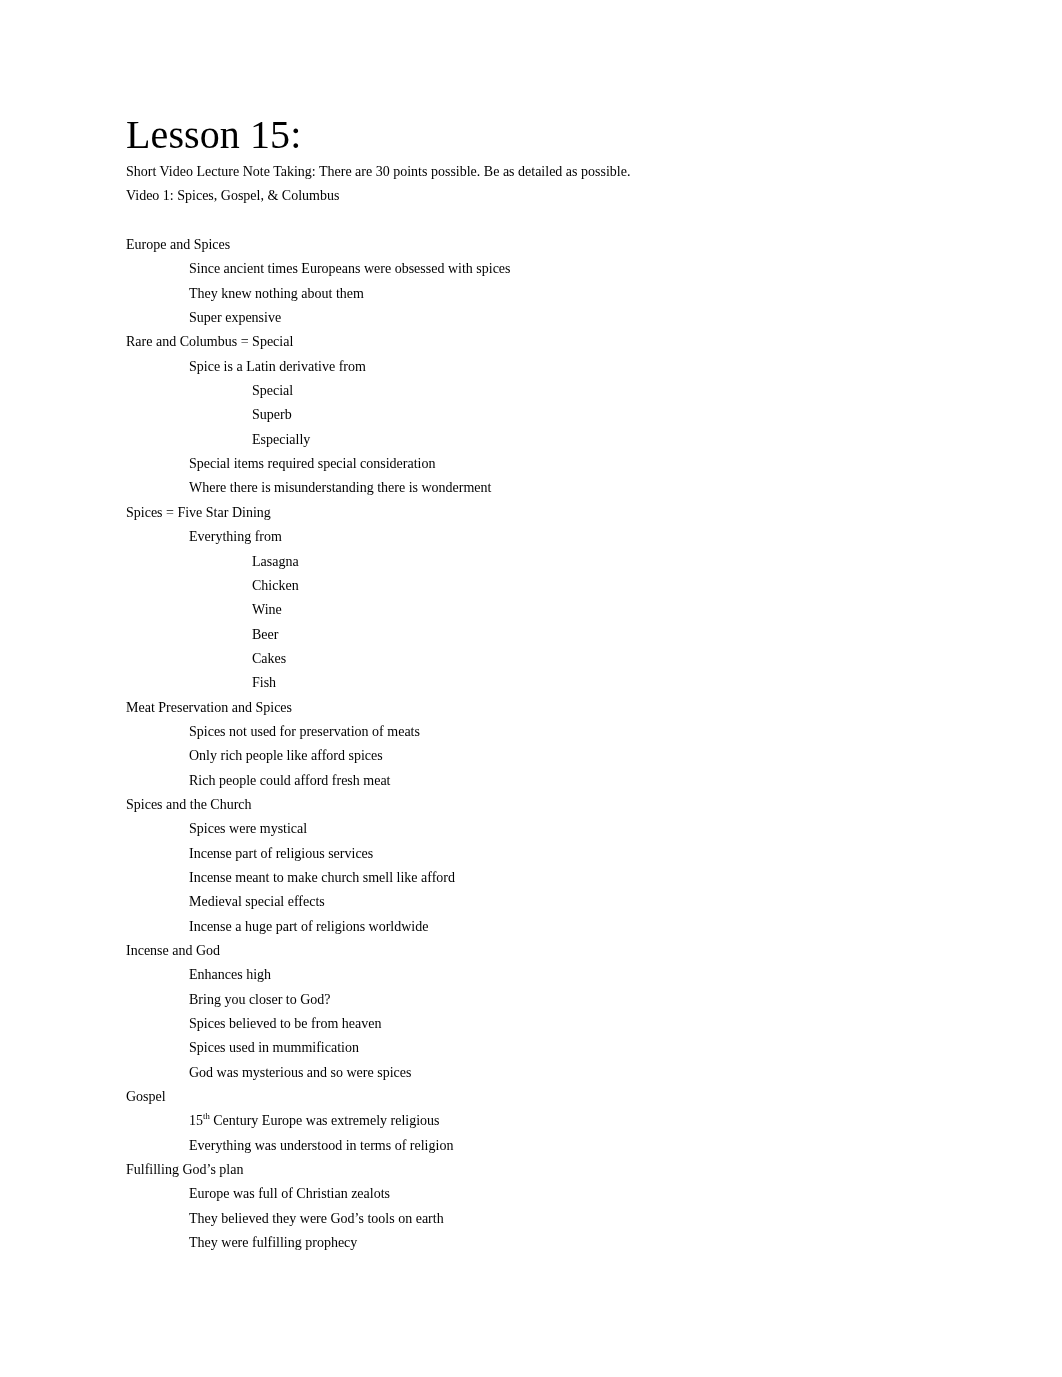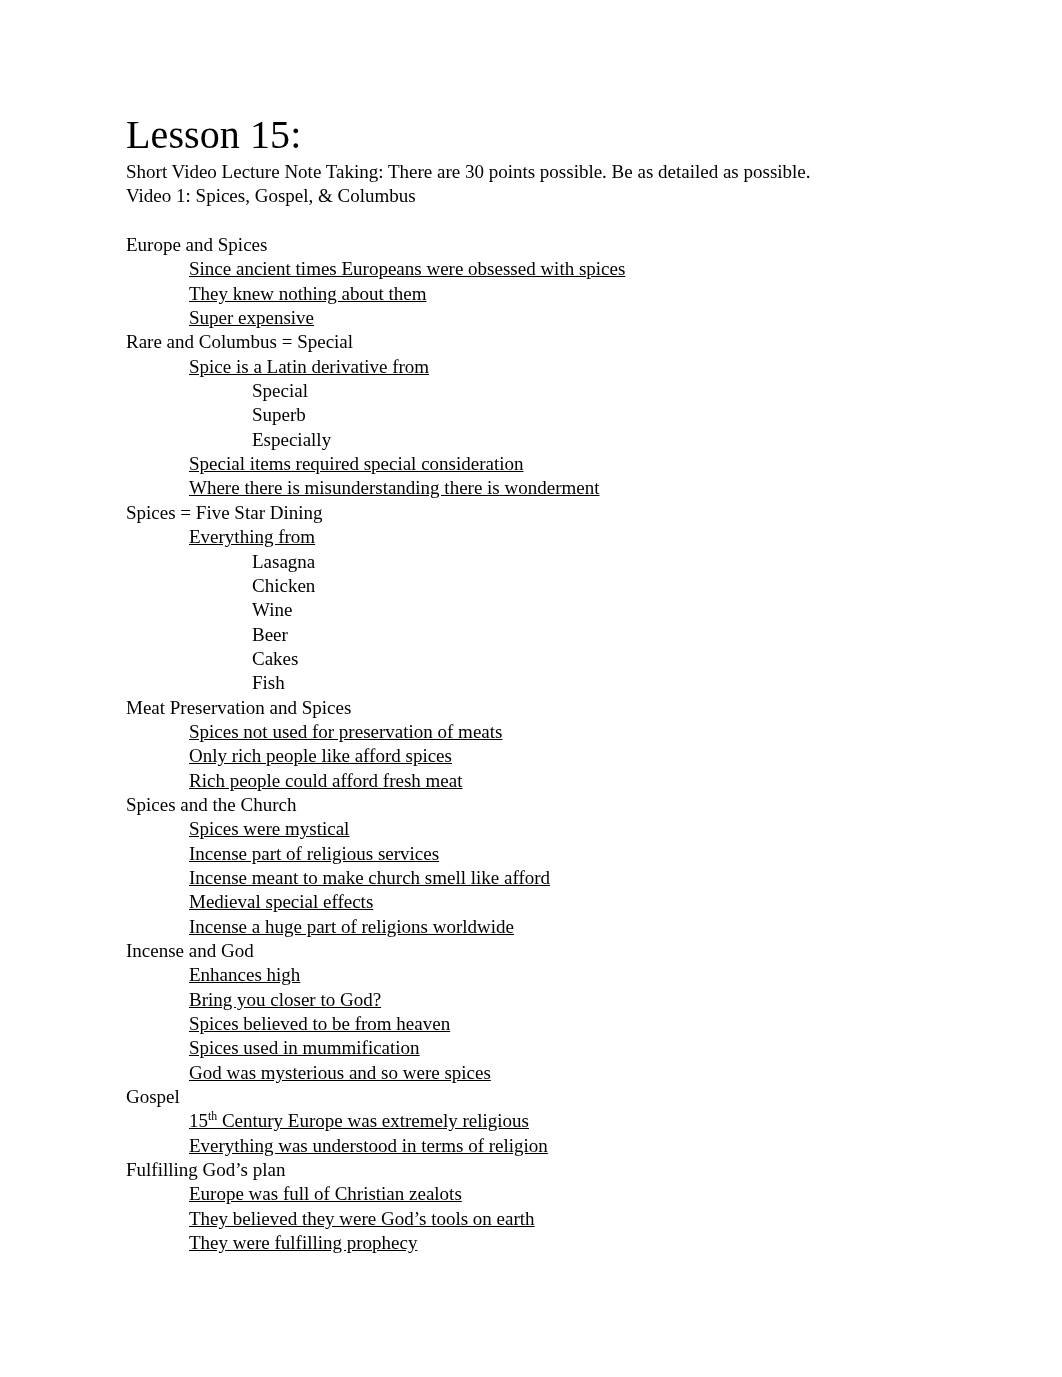--- a/index.html
+++ b/index.html
@@ -24,27 +24,27 @@
     overflow: hidden;
   }
   .doc-title {
     font-size: 40px;
     line-height: 46px;
     font-weight: normal;
     margin: 0 0 2px 0;
     letter-spacing: 0.1px;
   }
   .line {
-    font-size: 19px;
+    font-size: 14px;
     line-height: 24.35px;
     white-space: pre;
     margin: 0;
   }
   .line.lvl0 { padding-left: 0px; }
-  .line.lvl1 { padding-left: 63px; text-decoration: underline; }
+  .line.lvl1 { padding-left: 63px; }
   .line.lvl2 { padding-left: 126px; }
   .line.blank { height: 24.35px; }
   sup {
     font-size: 0.62em;
     vertical-align: super;
     line-height: 0;
   }
 </style>
 </head>
 <body>

